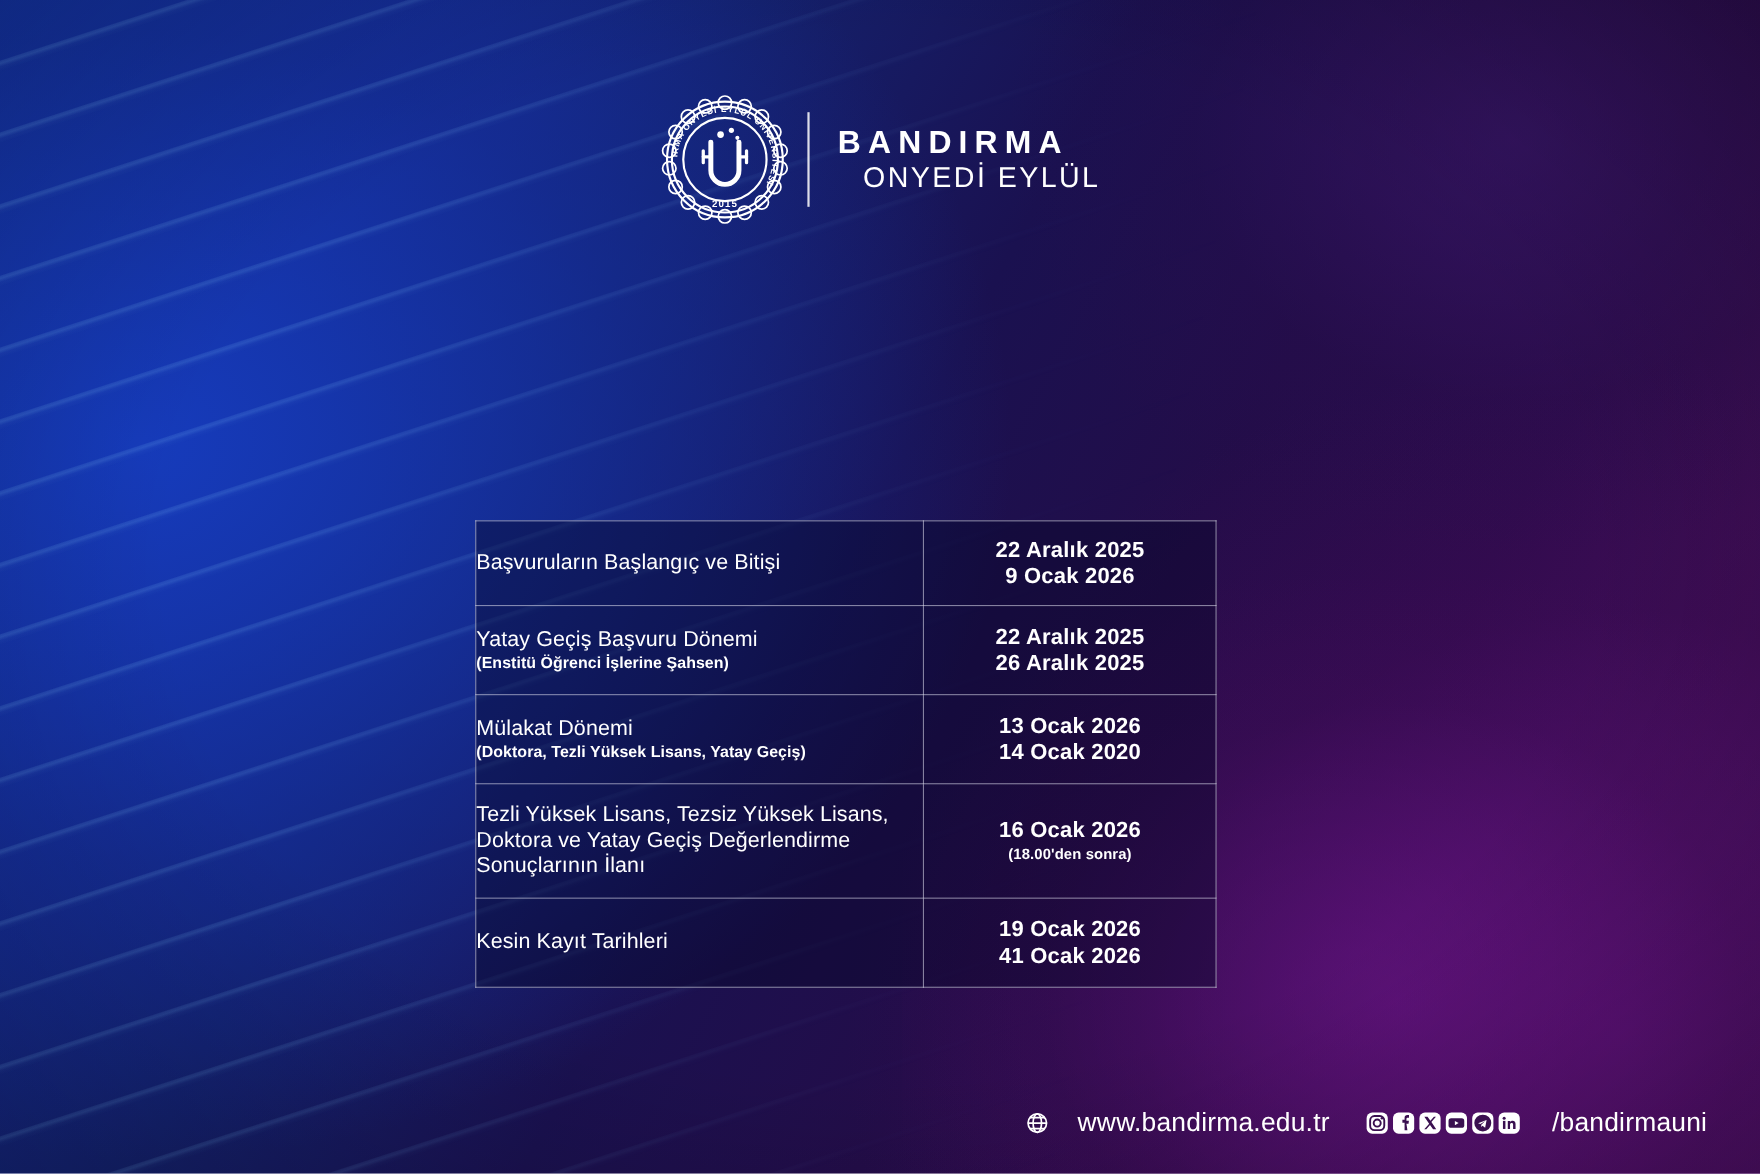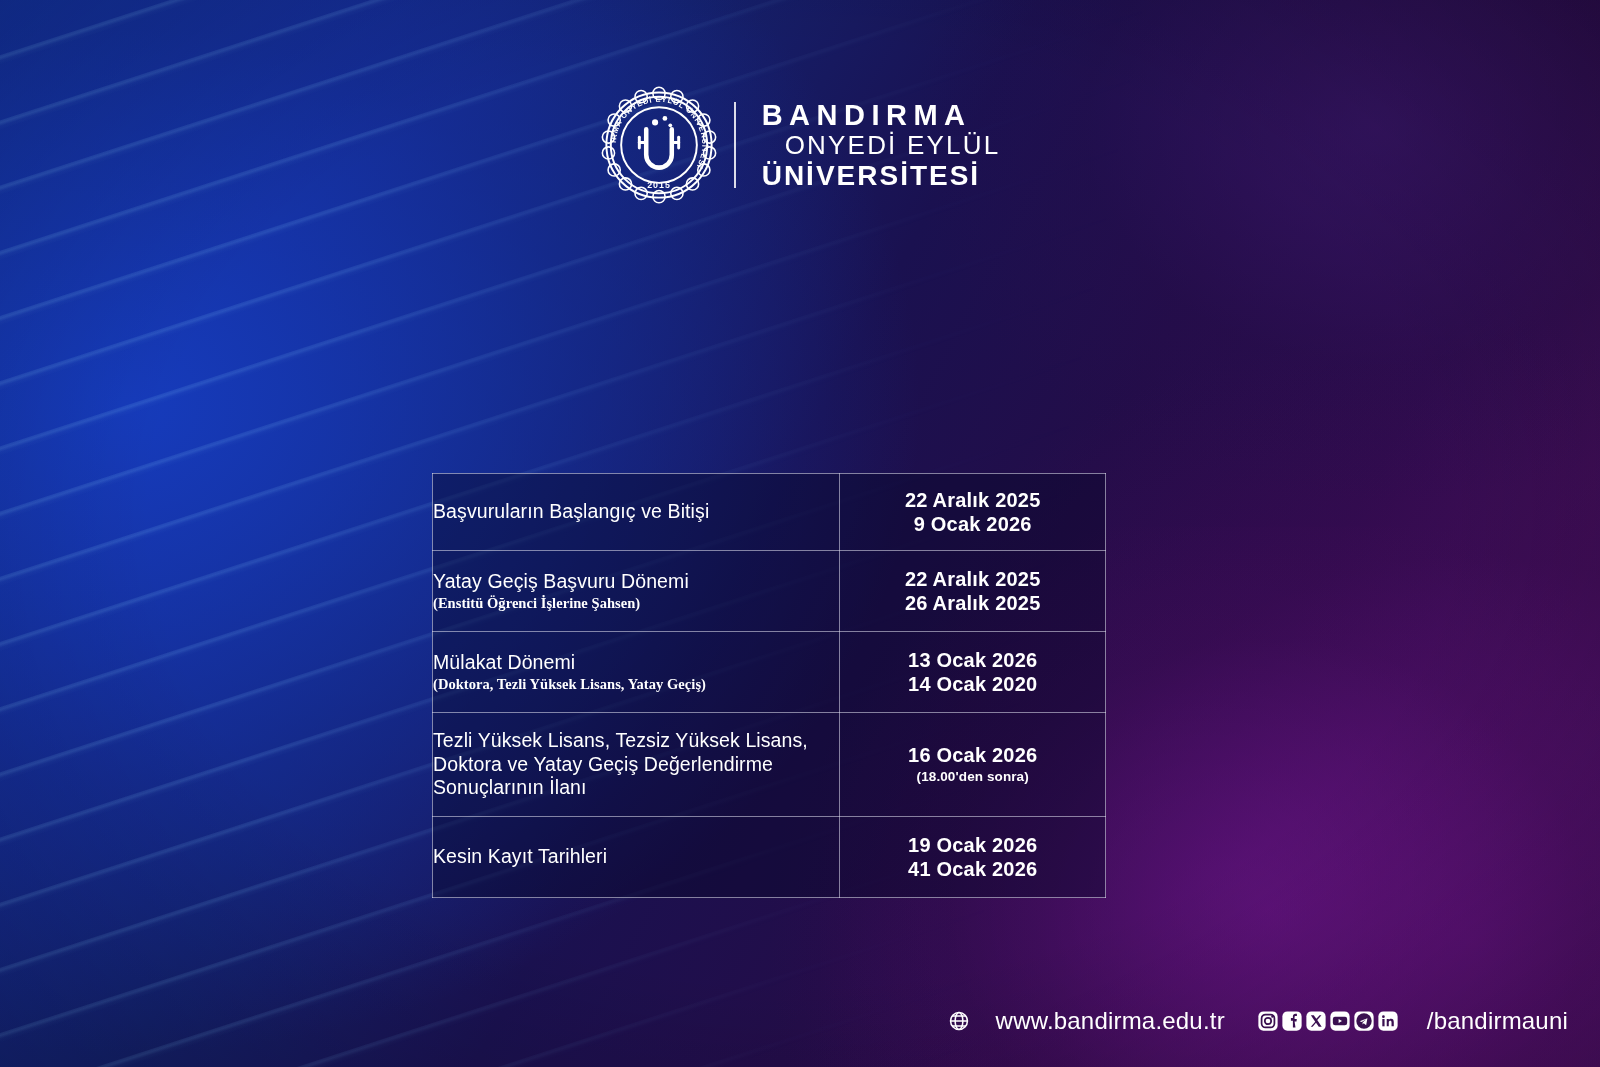--- a/index.html
+++ b/index.html
@@ -97,41 +97,41 @@
   }
   td.label-cell { width:408px; padding-left:16px; padding-right:12px; }
   td.date-cell  { width:266px; text-align:center; padding-left:8px; padding-right:8px; }
 
   .row-title {
     color:#ffffff; font-size:19.5px; font-weight:400; line-height:1.22;
     letter-spacing:0.1px;
   }
   .row-sub {
     color:#ffffff; font-size:14.5px; font-weight:700; line-height:1.25;
-    letter-spacing:0.05px; margin-top:1px;font-family:Liberation Serif, serif;
+    letter-spacing:0.05px; margin-top:1px;
   }
   .date-line {
     color:#ffffff; font-size:20px; font-weight:700; line-height:1.22;
     letter-spacing:0.2px;
   }
   .date-note {
     color:#ffffff; font-size:13.5px; font-weight:700; line-height:1.25;
     letter-spacing:0.1px; margin-top:1px;
   }
 
   
   tr.r1 td { height:77px; }
   tr.r2 td { height:81px; }
   tr.r3 td { height:81px; }
   tr.r4 td { height:104px; }
   tr.r5 td { height:81px; }
 
   
   #footer {
-    position:absolute; right:32px; bottom:32px;
+    position:absolute; right:48px; bottom:32px;
     display:flex; align-items:center; gap:26px;
     color:#ffffff;
   }
   #globe-icon { display:flex; align-items:center; }
   #site-url {
     font-size:24px; font-weight:400; letter-spacing:0.2px; color:#ffffff;
     margin-right:6px;
   }
   #social-icons { display:flex; align-items:center; gap:2px; }
   #social-icons svg { display:block; }
@@ -202,21 +202,20 @@
         <circle cx="66" cy="33" r="2.4" fill="#ffffff"></circle>
         <circle cx="71.5" cy="40" r="1.9" fill="#ffffff"></circle>
       </svg>
     </div>
 
     <div id="logo-divider"></div>
 
     <div id="wordmark">
       <div class="wm1">BANDIRMA</div>
       <div class="wm2">ONYEDİ EYLÜL</div>
-      <div class="wm3">ÜNİVERSİTESİ</div>
     </div>
   </div>
 
 
   <table id="schedule">
     <tbody>
       <tr class="r1">
         <td class="label-cell">
           <div class="row-title">Başvuruların Başlangıç ve Bitişi</div>
         </td>

